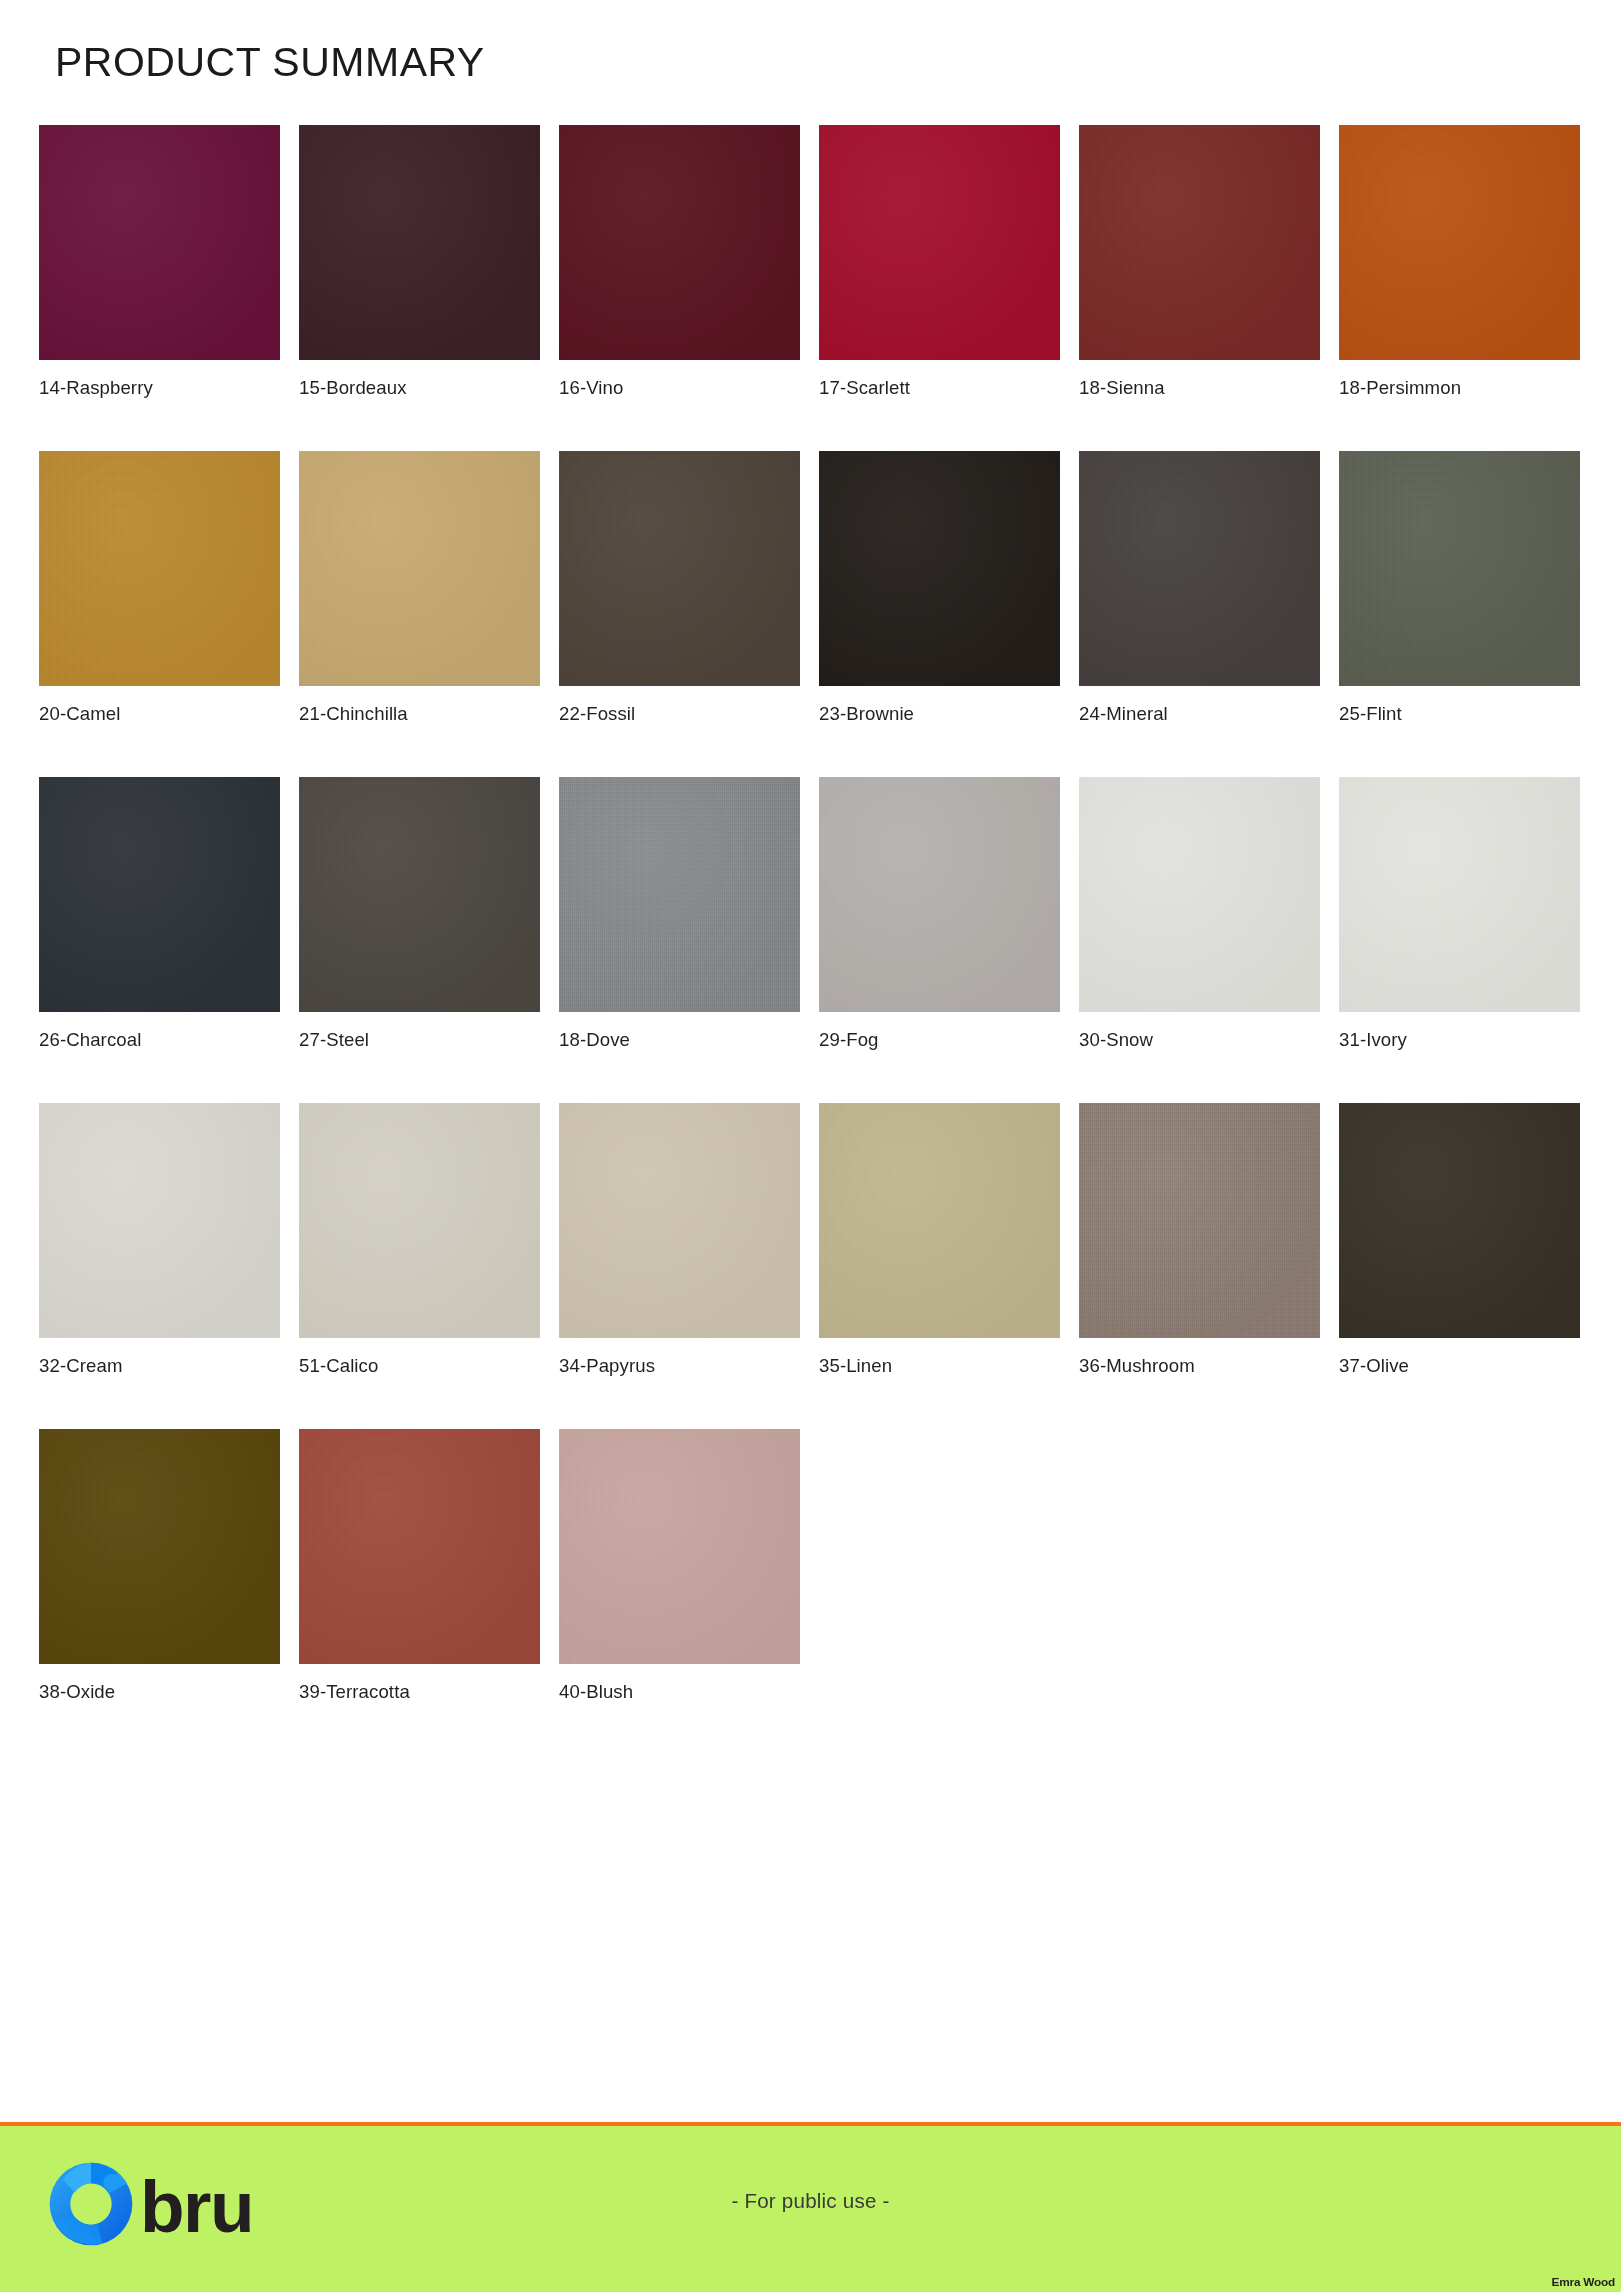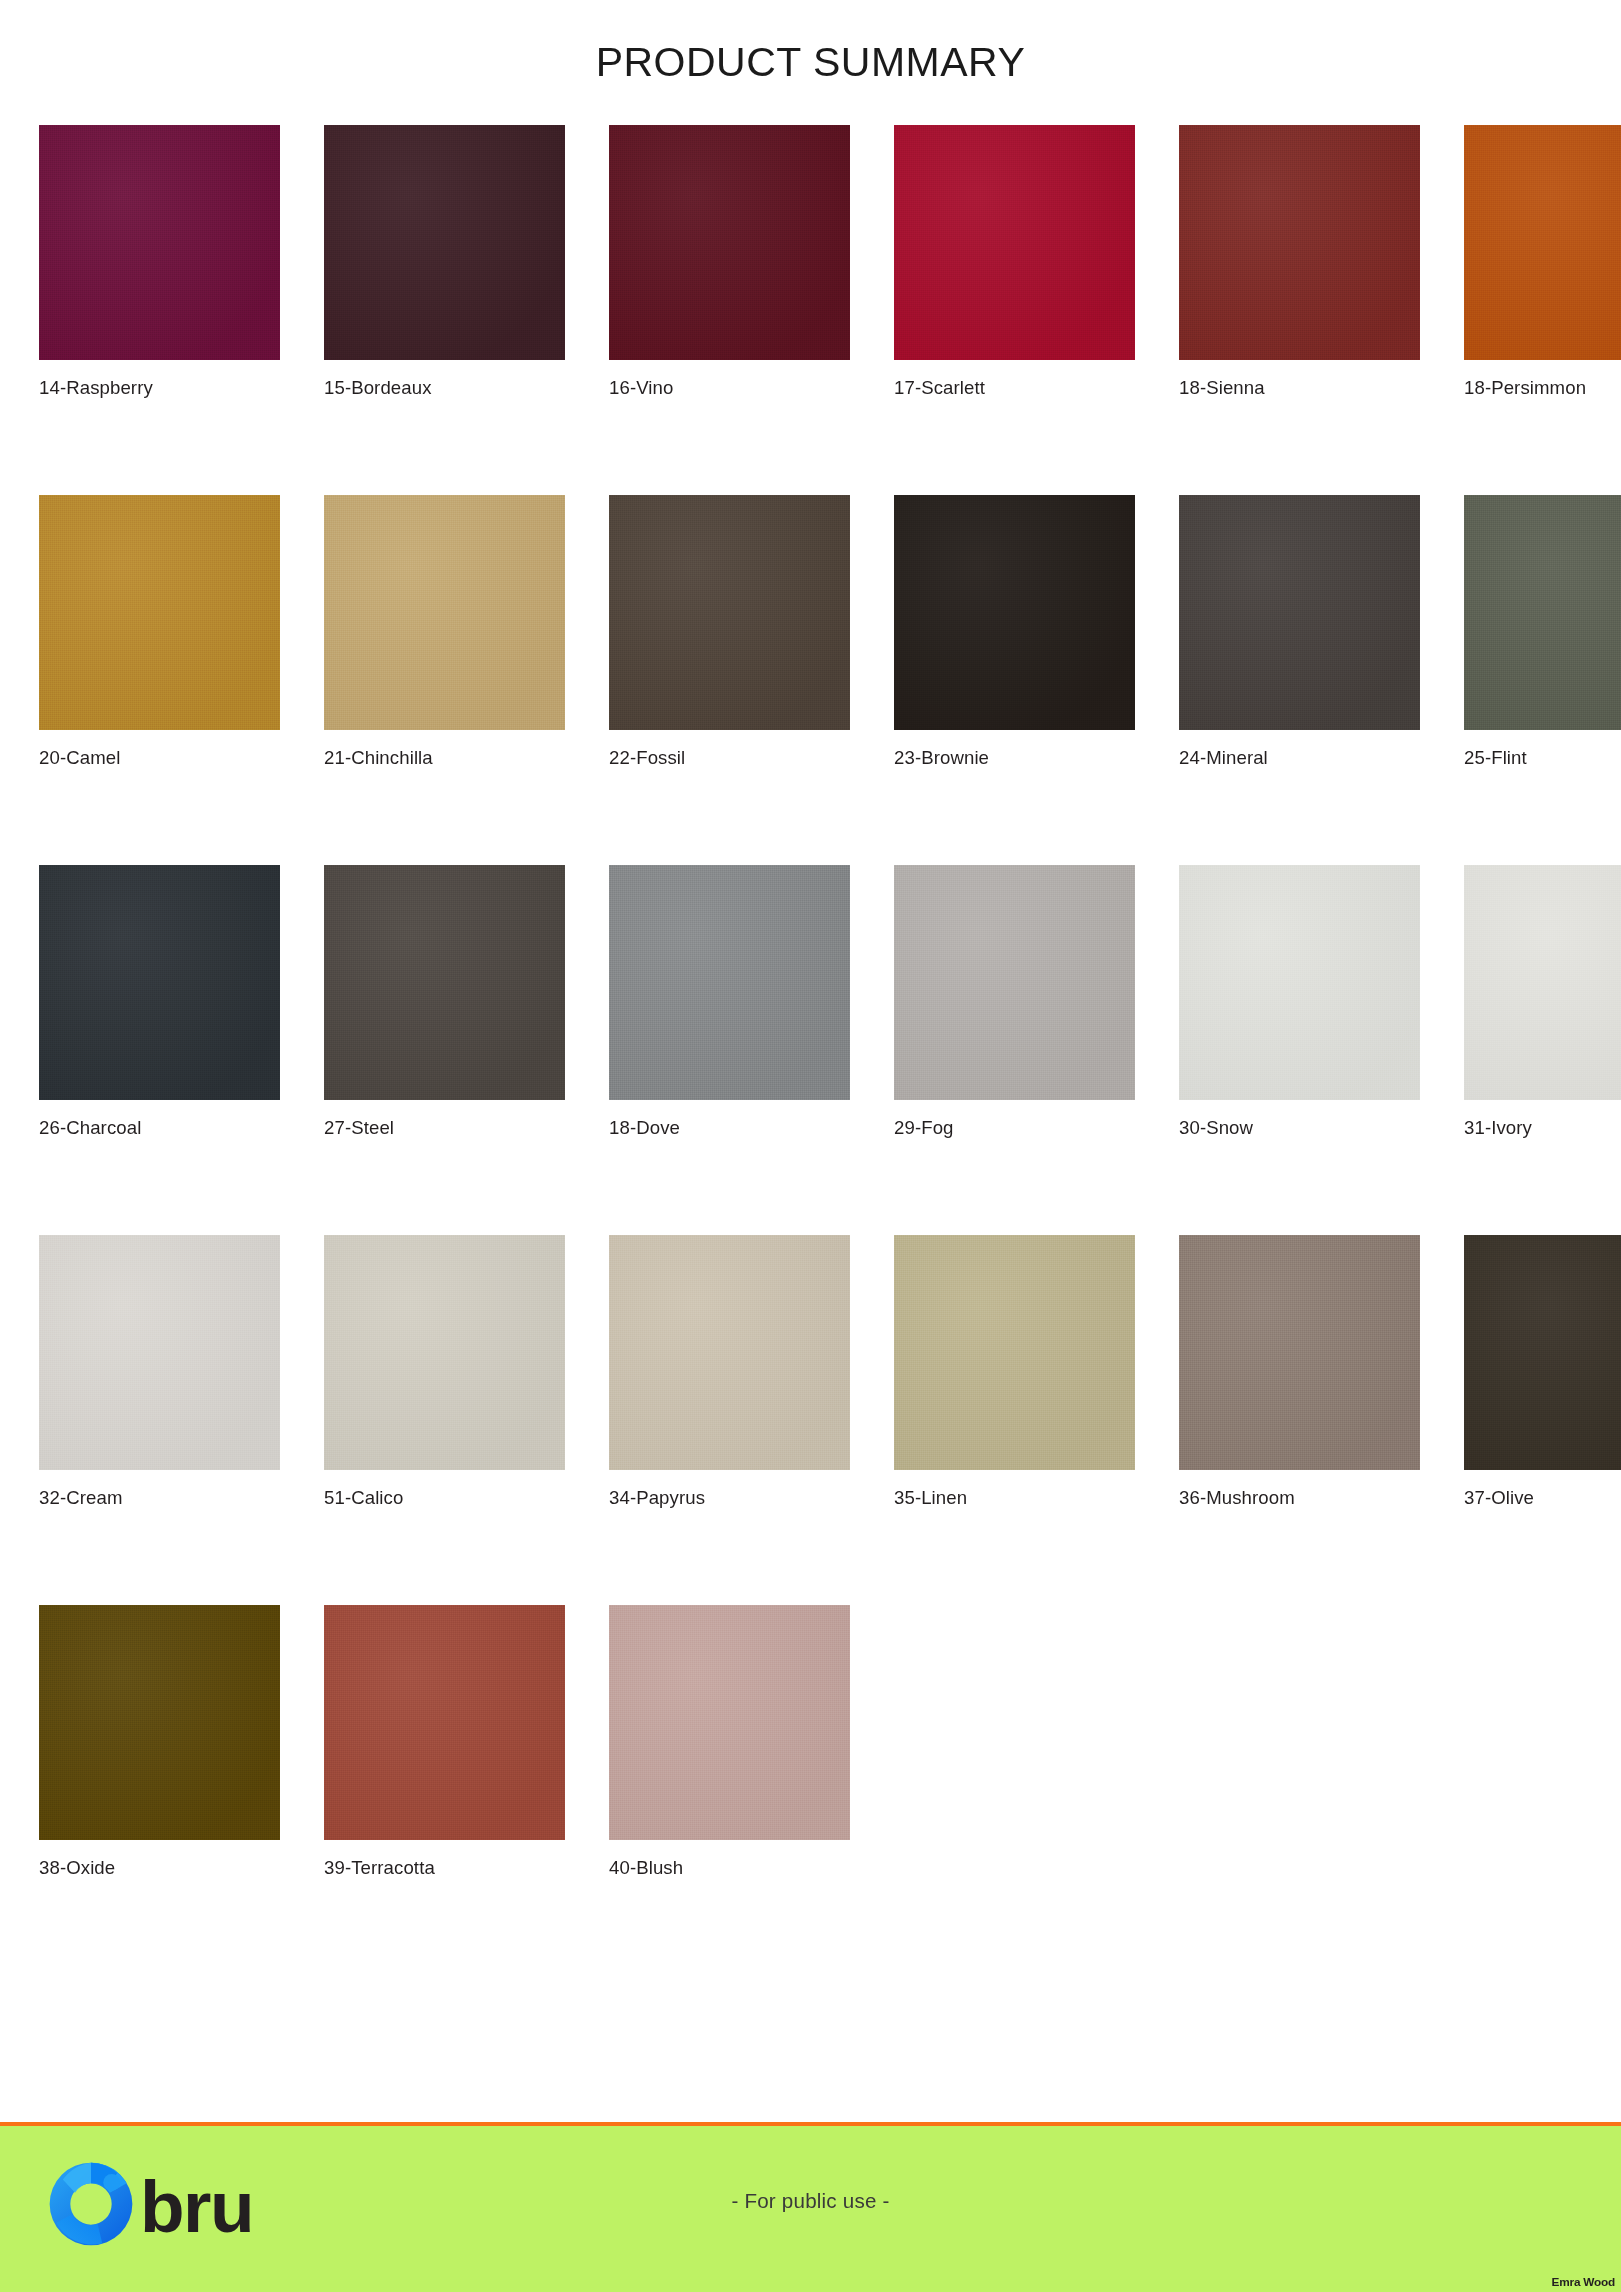--- a/index.html
+++ b/index.html
@@ -17,45 +17,44 @@
   }
 
   
   .page-header {
     position: absolute;
     top: 0;
     left: 0;
     right: 0;
     height: 125px;
     box-sizing: border-box;
-    padding: 0 39px;
+    padding: 0 55px;
     display: flex;
     align-items: center;
-    justify-content: center;
+    justify-content: flex-start;
   }
   .page-title {
     font-size: 41px;
     font-weight: 400;
     letter-spacing: 0.5px;
     color: #1b1b1b;
     line-height: 1;
     white-space: nowrap;
   }
 
   
   .swatch-grid {
     position: absolute;
     top: 125px;
     left: 39px;
     width: 1543px;
     display: grid;
     grid-template-columns: repeat(6, 241px);
     column-gap: 19px;
     row-gap: 0px;
-    gap: 44px;
   }
   .swatch-cell {
     width: 241px;
     margin-bottom: 53px;
   }
   .swatch-chip {
     width: 241px;
     height: 235px;
     position: relative;
     overflow: hidden;

